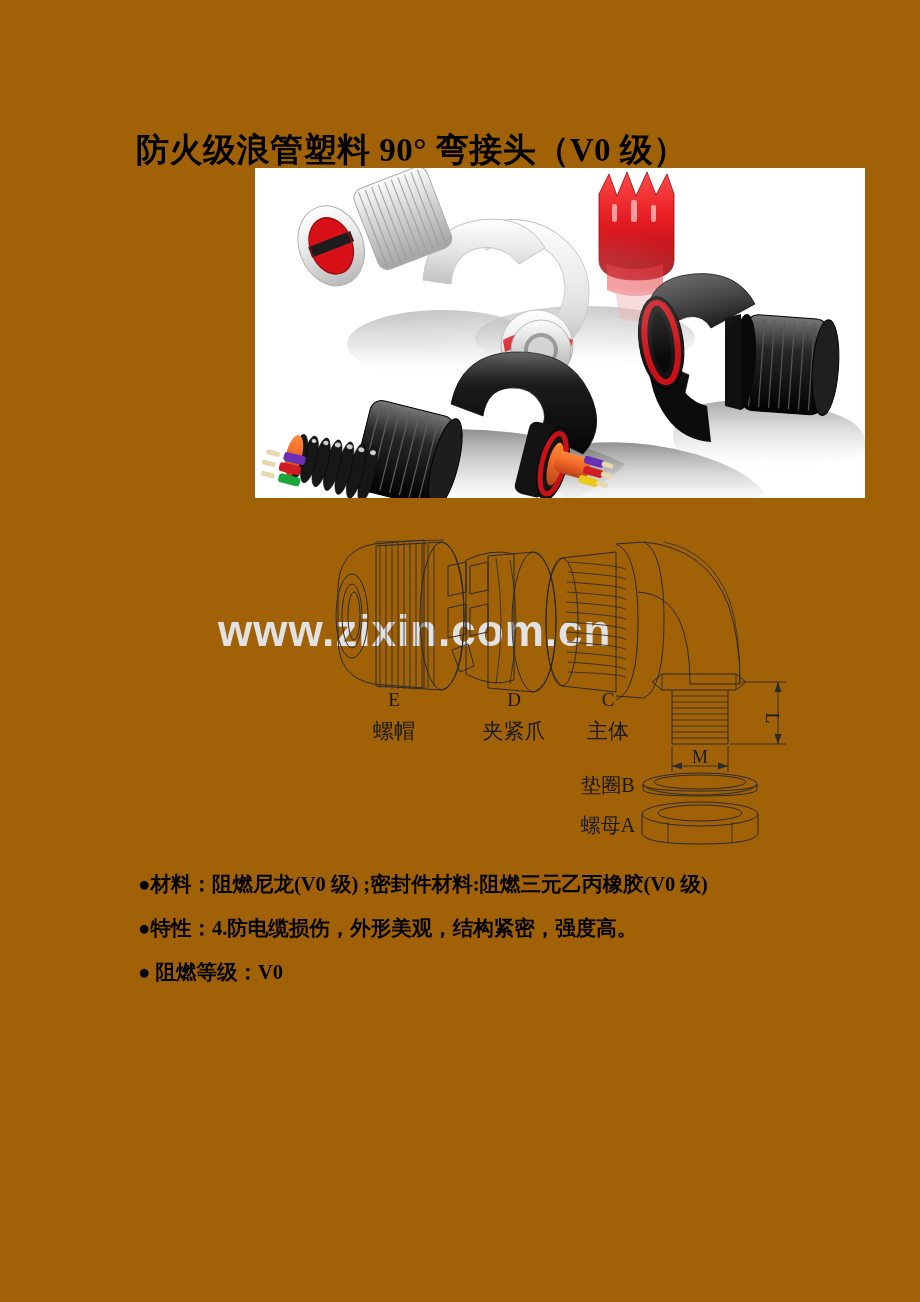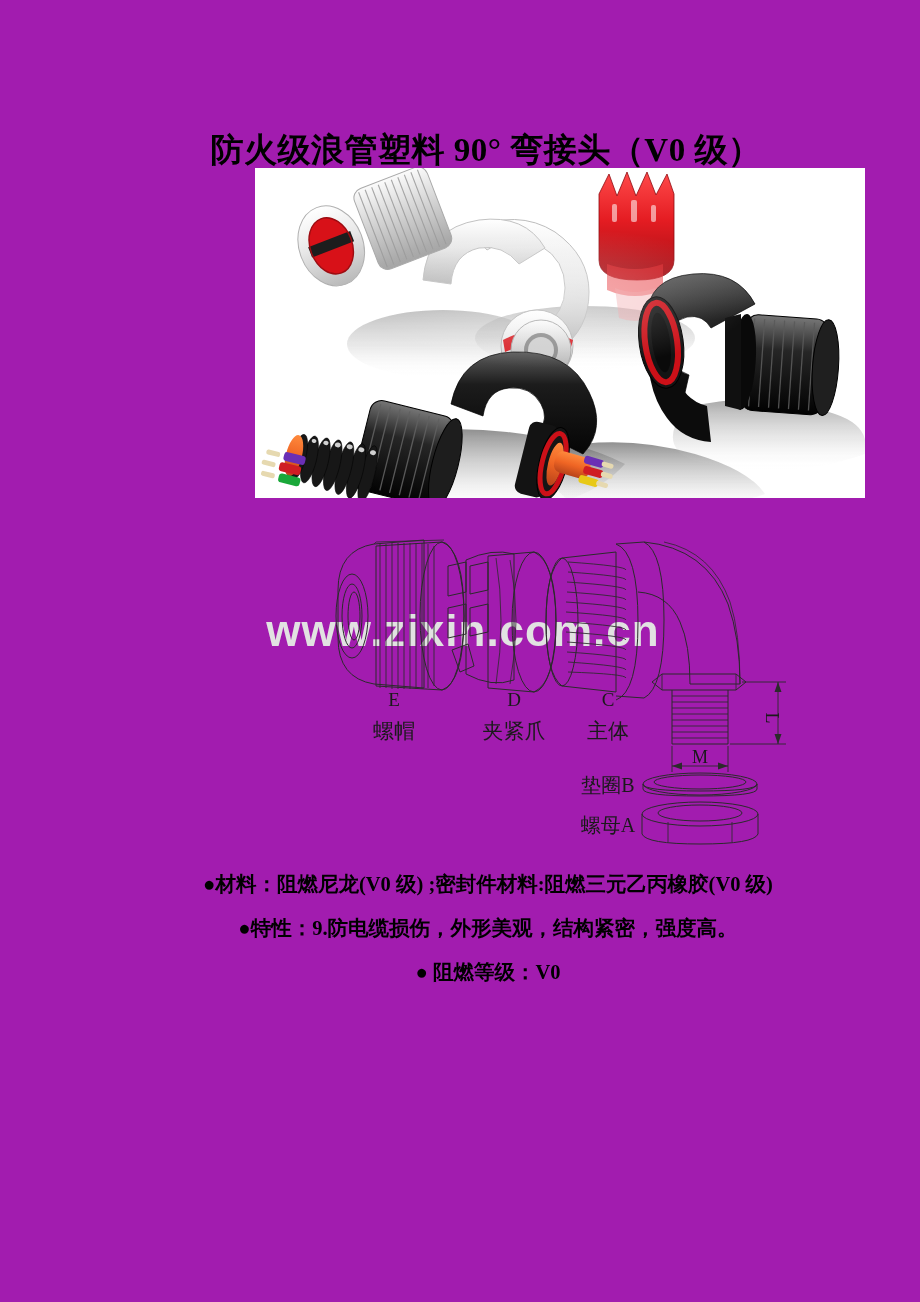--- a/index.html
+++ b/index.html
@@ -13,22 +13,21 @@
     height: 1302px;
     position: relative;
     overflow: hidden;
     font-family: "Liberation Serif", "DejaVu Serif", serif;
     color: #000000;
   }
 
   .page {
     position: absolute;
     inset: 0;
-    background: #a21caf;
-    text-align: center;
+    background: #a16207;
   }
 
   
   .doc-title {
     position: absolute;
     left: 136px;
     top: 108px;
     width: 700px;
     font-size: 33px;
     font-weight: bold;
@@ -453,17 +452,17 @@
 
       <g font-family="Liberation Serif, DejaVu Serif, serif" fill="#1a1a1a" text-anchor="middle">
         <text x="380" y="243" font-size="18">M</text>
         <text x="446" y="198" font-size="18" transform="rotate(90 446 198)">L</text>
       </g>
     </svg>
   </div>
 
   <div class="spec-list">
     <div class="spec-line">●材料：阻燃尼龙(V0 级) ;密封件材料:阻燃三元乙丙橡胶(V0 级)</div>
-    <div class="spec-line">●特性：9.防电缆损伤，外形美观，结构紧密，强度高。</div>
+    <div class="spec-line">●特性：4.防电缆损伤，外形美观，结构紧密，强度高。</div>
     <div class="spec-line">●  阻燃等级：V0</div>
   </div>
 
 </div>
 
 </body></html>

